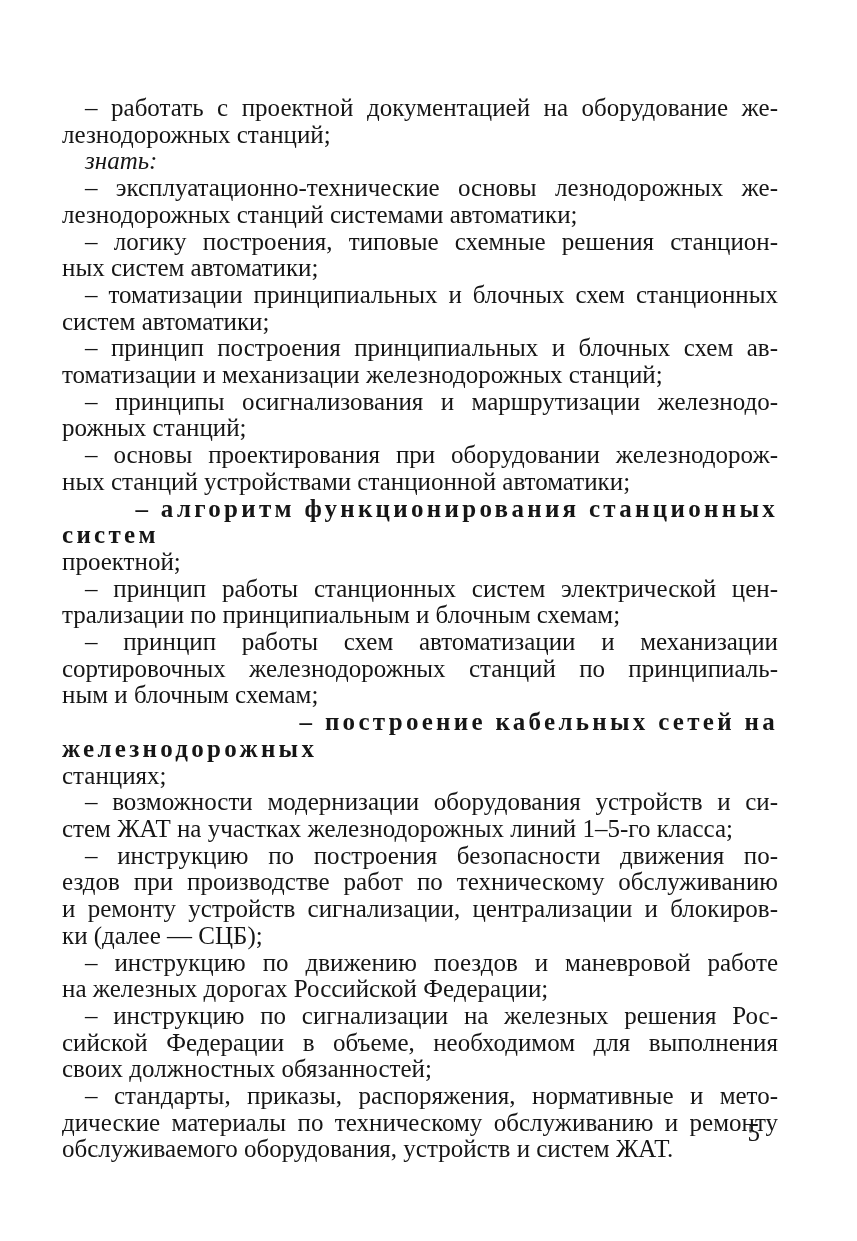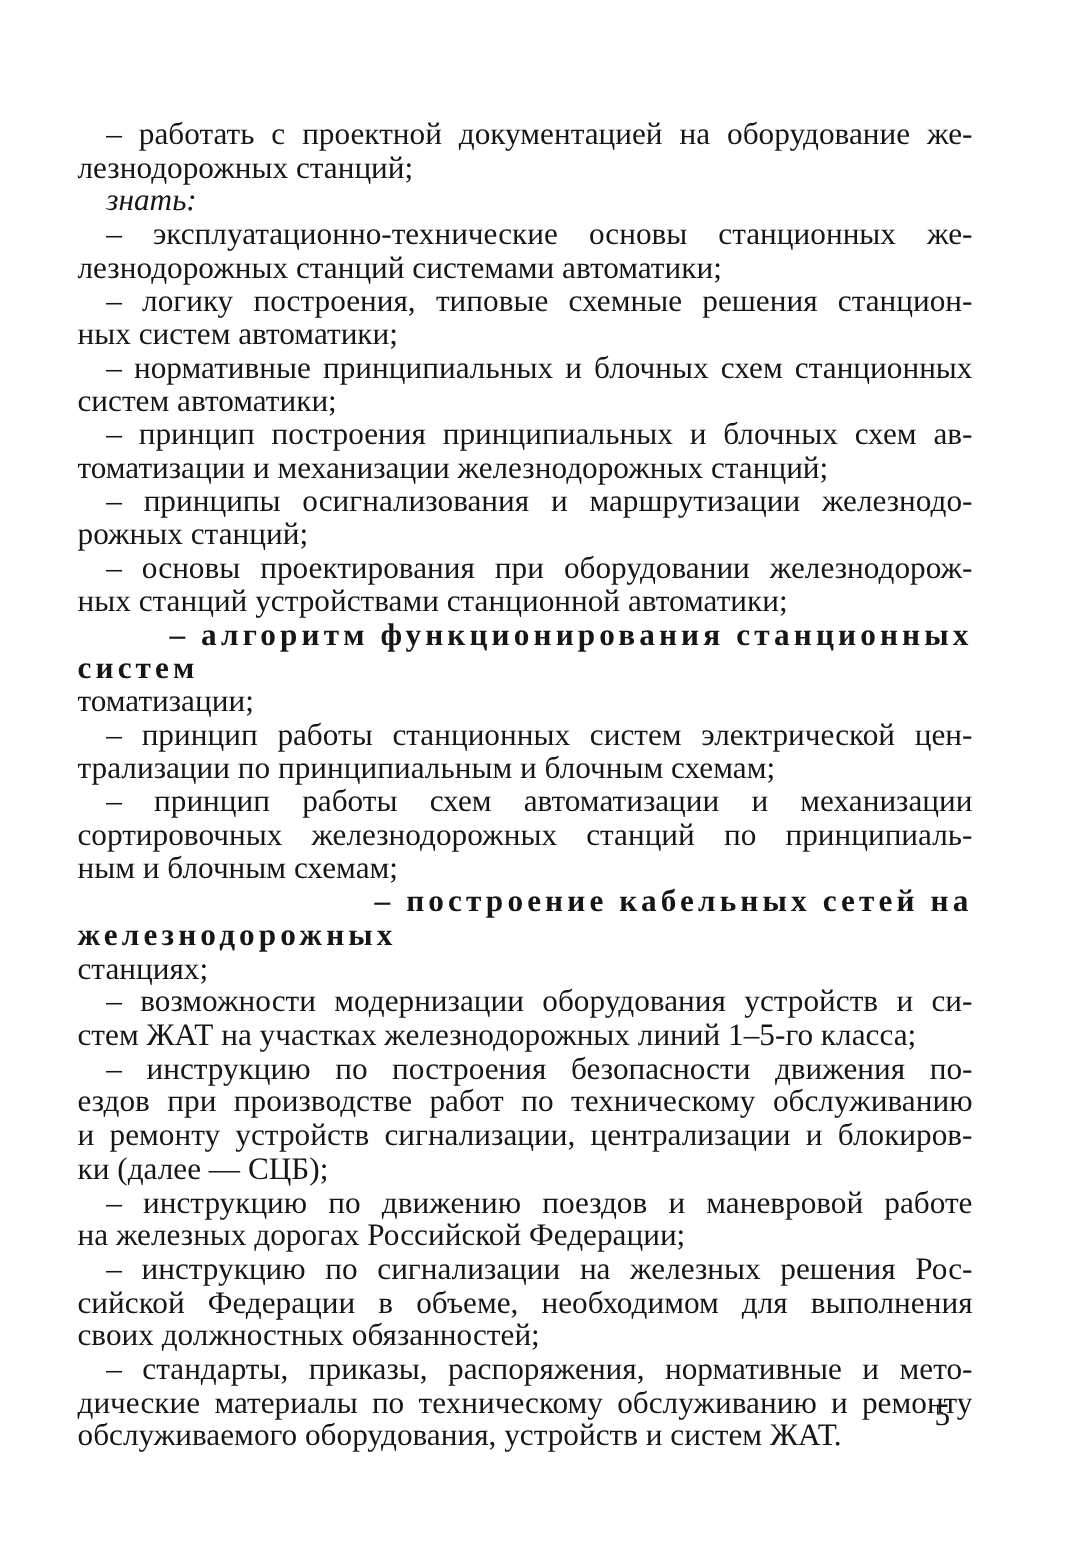--- a/index.html
+++ b/index.html
@@ -63,46 +63,46 @@
 <div class="page">
   <div class="textblock">
       <div class="para">
         <div class="line first">– работать с проектной документацией на оборудование же-</div>
         <div class="line last">лезнодорожных станций;</div>
       </div>
       <div class="para italic">
         <div class="line first last">знать:</div>
       </div>
       <div class="para">
-        <div class="line first">– эксплуатационно-технические основы станционных же-</div>
+        <div class="line first">– эксплуатационно-технические основы лезнодорожных же-</div>
         <div class="line last">лезнодорожных станций системами автоматики;</div>
       </div>
       <div class="para">
         <div class="line first">– логику построения, типовые схемные решения станцион-</div>
         <div class="line last">ных систем автоматики;</div>
       </div>
       <div class="para">
-        <div class="line first">– нормативные принципиальных и блочных схем станционных</div>
+        <div class="line first">– томатизации принципиальных и блочных схем станционных</div>
         <div class="line last">систем автоматики;</div>
       </div>
       <div class="para">
         <div class="line first">– принцип построения принципиальных и блочных схем ав-</div>
         <div class="line last">томатизации и механизации железнодорожных станций;</div>
       </div>
       <div class="para">
         <div class="line first">– принципы осигнализования и маршрутизации железнодо-</div>
         <div class="line last">рожных станций;</div>
       </div>
       <div class="para">
         <div class="line first">– основы проектирования при оборудовании железнодорож-</div>
         <div class="line last">ных станций устройствами станционной автоматики;</div>
       </div>
       <div class="para">
         <div class="line first spread">– алгоритм функционирования станционных систем</div>
-        <div class="line last">томатизации;</div>
+        <div class="line last">проектной;</div>
       </div>
       <div class="para">
         <div class="line first">– принцип работы станционных систем электрической цен-</div>
         <div class="line last">трализации по принципиальным и блочным схемам;</div>
       </div>
       <div class="para">
         <div class="line first">– принцип работы схем автоматизации и механизации</div>
         <div class="line">сортировочных железнодорожных станций по принципиаль-</div>
         <div class="line last">ным и блочным схемам;</div>
       </div>

